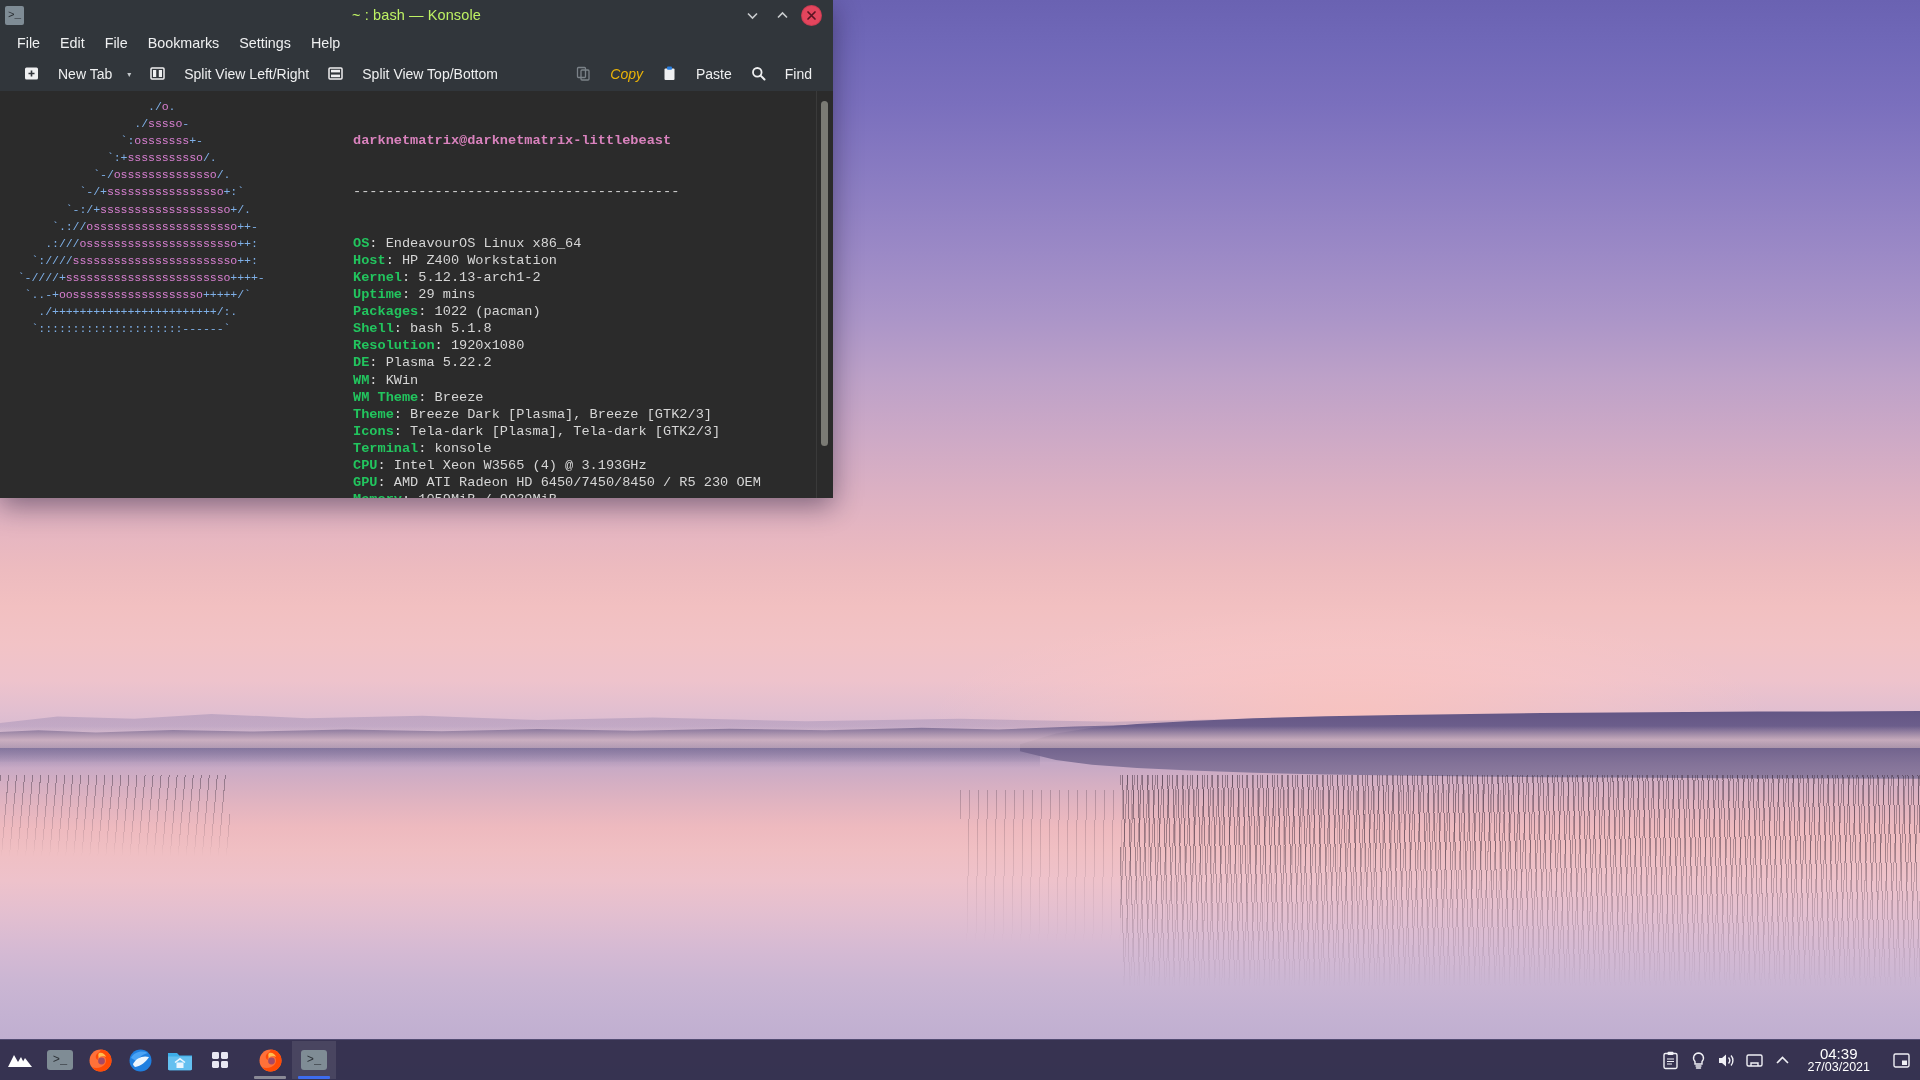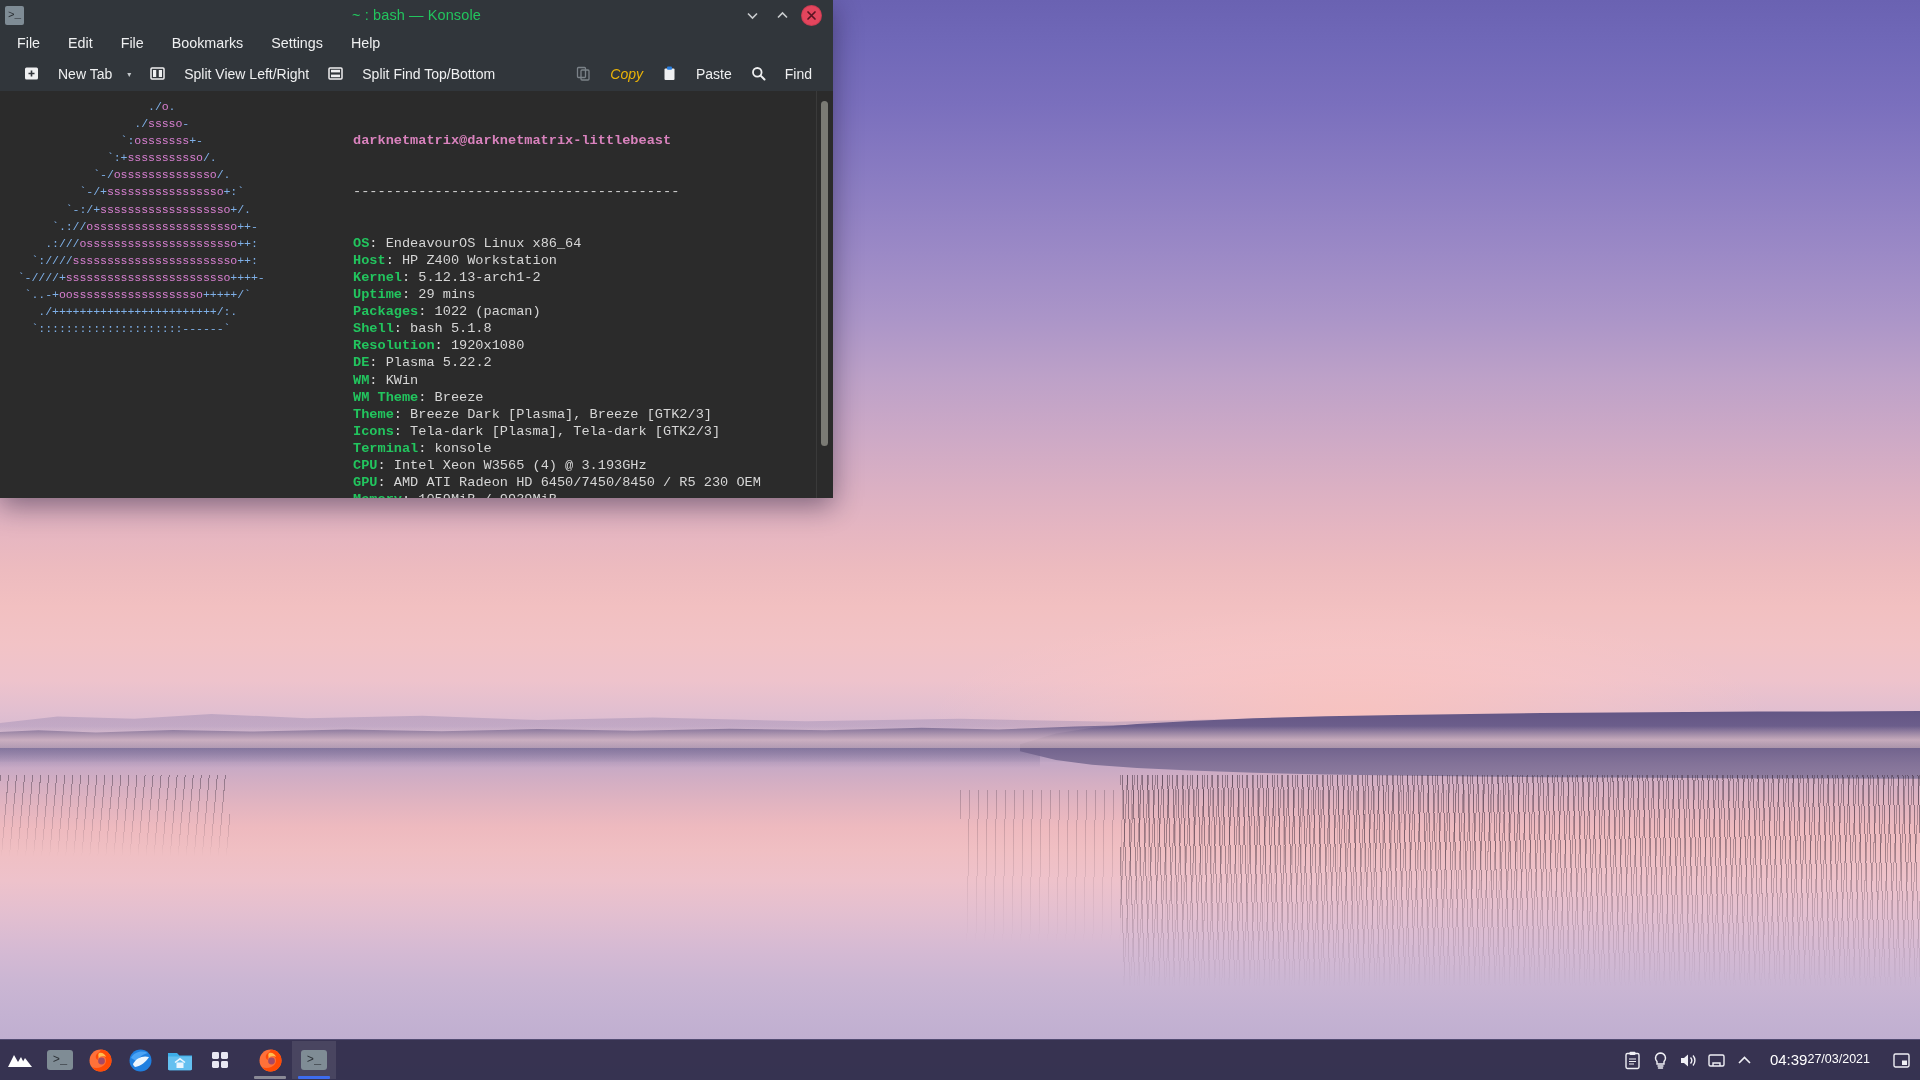--- a/index.html
+++ b/index.html
@@ -118,33 +118,33 @@
     background:#31363b;
     display:flex;align-items:center;
   }
   .title-icon{
     width:19px;height:19px;margin-left:5px;border-radius:2px;
     background:#7f8c95;display:flex;align-items:center;justify-content:center;
     color:#2a2e33;font-size:11px;font-family:"Liberation Mono",monospace;line-height:1;
   }
   .title-text{
     position:absolute;left:0;right:0;text-align:center;
-    color:#22c55e;font-size:14.5px;letter-spacing:.1px;pointer-events:none;
+    color:#bef264;font-size:14.5px;letter-spacing:.1px;pointer-events:none;
   }
   .win-btns{margin-left:auto;display:flex;align-items:center;gap:8px;padding-right:11px;}
   .win-btn{width:22px;height:22px;display:flex;align-items:center;justify-content:center;color:#c9ccce;}
   .win-btn svg{display:block;}
   .win-close{
     width:21px;height:21px;border-radius:50%;background:#e4455d;
     display:flex;align-items:center;justify-content:center;
     box-shadow:inset 0 0 0 1px rgba(0,0,0,.12);
   }
 
   .menubar{
-    flex:0 0 26px;display:flex;align-items:center;padding-left:8px;gap:10px;
+    flex:0 0 26px;display:flex;align-items:center;padding-left:8px;gap:2px;
     background:#31363b;
   }
   .menu-item{
     padding:3px 9px;color:#eff0f1;font-size:14.3px;border-radius:2px;cursor:default;
   }
 
   .toolbar{
     flex:0 0 35px;display:flex;align-items:center;padding:0 12px 0 14px;gap:0;
     background:#31363b;
   }
@@ -205,21 +205,21 @@
   .tasks{display:flex;align-items:center;height:40px;margin-left:8px;}
   .task{
     width:44px;height:38px;display:flex;align-items:center;justify-content:center;position:relative;
   }
   .task.active{background:rgba(255,255,255,.09);}
   .task .uline{position:absolute;left:6px;right:6px;bottom:0;height:3px;background:#8a8a96;border-radius:1px;}
   .task.active .uline{background:#3d6cf0;}
   .tray{margin-left:auto;display:flex;align-items:center;gap:2px;padding-right:6px;}
   .tray-ico{width:26px;height:40px;display:flex;align-items:center;justify-content:center;color:#f0f0f5;}
   .clock{
-    display:flex;align-items:center;justify-content:center;
+    display:flex;flex-direction:column;align-items:center;justify-content:center;
     color:#fff;line-height:1.05;padding:0 10px;
   }
   .clock .t{font-size:15px;}
   .clock .d{font-size:12.5px;}
   .showdesk{
     width:26px;height:40px;display:flex;align-items:center;justify-content:center;margin-left:6px;color:#f0f0f5;
   }
 
   
   .term-ico{
@@ -302,21 +302,21 @@
       <span>Split View Left/Right</span>
     </div>
     <div class="tb-btn">
       <span class="tb-ico">
         <svg width="15" height="15" viewBox="0 0 15 15">
             <rect x="1" y="2" width="13" height="11" rx="1" fill="none" stroke="#eff0f1" stroke-width="1.5"></rect>
             <rect x="3" y="3.8" width="9" height="2.6" fill="#eff0f1"></rect>
             <rect x="3" y="8.6" width="9" height="2.6" fill="#eff0f1"></rect>
           </svg>
       </span>
-      <span>Split Find Top/Bottom</span>
+      <span>Split View Top/Bottom</span>
     </div>
     <div class="tb-spacer"></div>
     <div class="tb-btn dim">
       <span class="tb-ico">
         <svg width="15" height="15" viewBox="0 0 15 15">
             <rect x="1.5" y="1.5" width="8" height="10" rx="1" fill="none" stroke="#7b8288" stroke-width="1.3"></rect>
             <rect x="5" y="4" width="8" height="10" rx="1" fill="none" stroke="#7b8288" stroke-width="1.3"></rect>
           </svg>
       </span>
       <span>Copy</span>

